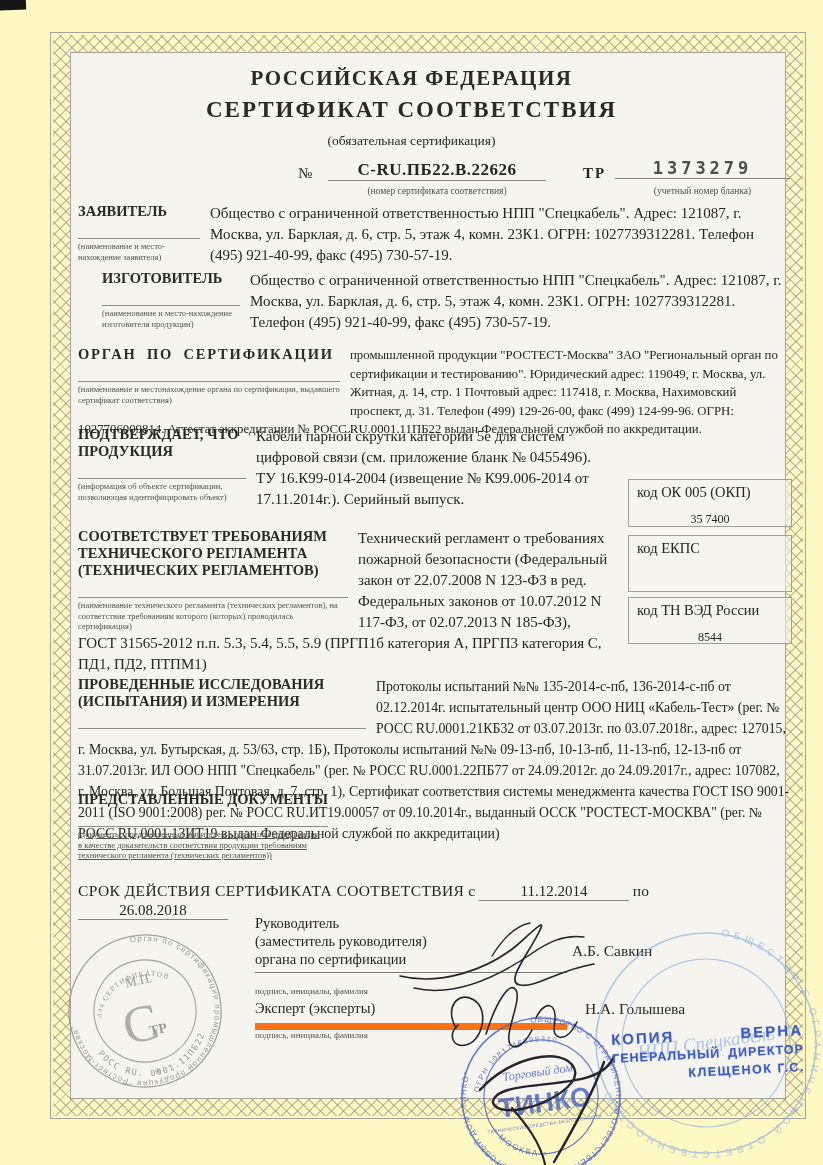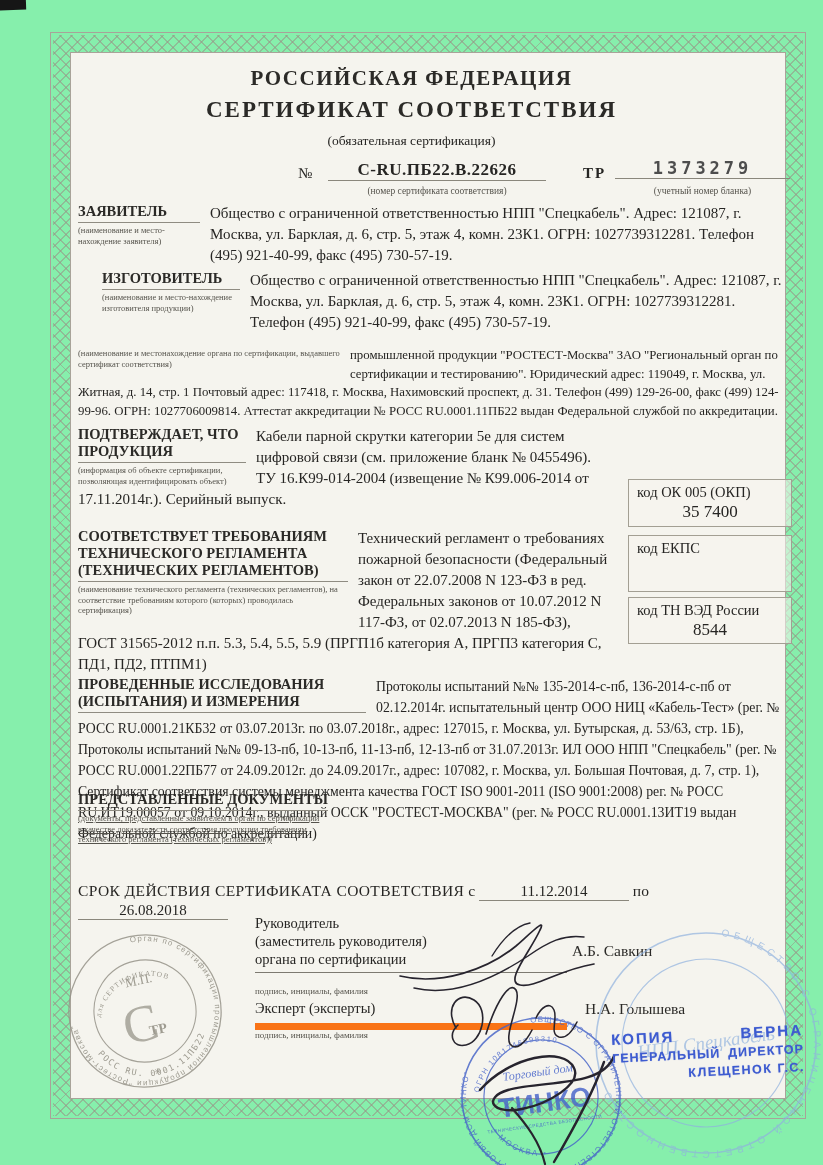--- a/index.html
+++ b/index.html
@@ -1,16 +1,16 @@
 <!DOCTYPE html>
 <html><head>
 <meta charset="utf-8">
 <style>
   html,body{margin:0;padding:0;}
-  .scan{position:relative;width:823px;height:1165px;background:#86efac;overflow:hidden;
+  .scan{position:relative;width:823px;height:1165px;background:#fef9c3;overflow:hidden;
         font-family:"Liberation Serif","DejaVu Serif",serif;color:#262523;}
   .artifact{position:absolute;left:-3px;top:-2px;width:29px;height:12px;background:#161616;transform:rotate(-2deg);}
   
   .frame{position:absolute;left:50px;top:32px;width:756px;height:1087px;border:1px solid #a8a399;box-sizing:border-box;z-index:1;}
   .frame .band{position:absolute;inset:2px;
       background-image:
         repeating-linear-gradient(45deg, rgba(152,148,134,.55) 0 1.4px, transparent 1.4px 8px),
         repeating-linear-gradient(-45deg, rgba(152,148,134,.55) 0 1.4px, transparent 1.4px 8px);}
   .frame .inner{position:absolute;inset:19px;border:1px solid #a8a399;background:#f5f4ee;}
   
@@ -20,31 +20,31 @@
   .t3{position:absolute;left:0;top:133px;width:100%;text-align:center;font-size:13.5px;}
   .no-sign{position:absolute;left:298px;top:165px;font-size:15px;}
   .numfield{position:absolute;text-align:center;border-bottom:1px solid #8a877c;}
   .numfield .val{font-weight:bold;font-size:17px;letter-spacing:.5px;}
   .cap{position:absolute;text-align:center;font-size:9.5px;color:#55534c;}
   .trnum{font-family:"DejaVu Sans Mono",monospace;font-size:17px;letter-spacing:4px;color:#4d4d4d;font-weight:bold;}
   .tr-sign{position:absolute;left:583px;top:165px;font-size:15px;font-weight:bold;letter-spacing:2px;}
   
   .section{position:absolute;left:78px;width:712px;}
   .lblock{float:left;margin-right:10px;}
-  .sec-label{font-weight:bold;font-size:14.5px;color:#2b2a27;border-bottom:1px solid #8f8c82;padding-bottom:2px;}
+  .sec-label{font-weight:bold;font-size:14.5px;color:#2b2a27;border-bottom:1px solid #8f8c82;padding-bottom:18px;}
   .sec-sub{font-size:8.5px;line-height:10.5px;color:#55534c;padding-top:2px;}
   .rspacer{float:right;}
   .body{font-size:15px;line-height:21px;white-space:pre-line;}
   .body-sm{font-size:12.8px;line-height:18.5px;}
   .body-rs{font-size:13.8px;line-height:21px;}
   .sp2{letter-spacing:1.8px;word-spacing:5px;}
   
   .codebox{position:absolute;border:1px solid #a39f93;box-sizing:border-box;padding:4px 8px;background:rgba(245,244,238,.55);}
   .codebox .cl{font-size:14.5px;}
-  .codebox .cv{font-size:17px;text-align:center;margin-top:1px;}
+  .codebox .cv{font-size:12px;text-align:center;margin-top:11px;}
   
   .validity{position:absolute;left:78px;top:882px;width:712px;font-size:15.5px;}
   .validity .vh{font-weight:normal;letter-spacing:.4px;}
   .dfield{display:inline-block;width:150px;text-align:center;border-bottom:1px solid #8a877c;font-size:15px;}
   
   .roles{position:absolute;left:255px;top:914px;width:312px;font-size:14.5px;line-height:18px;white-space:pre-line;border-bottom:1px solid #7d7a71;padding-bottom:4px;}
   .roles2{position:absolute;left:255px;top:1000px;width:312px;font-size:14.5px;border-bottom:7px solid #f97316;padding-bottom:6px;}
   .sigcap{position:absolute;left:255px;font-size:9px;color:#55534c;}
   .signame{position:absolute;font-size:15.5px;color:#2b2a27;}
   .sig{position:absolute;z-index:5;}
@@ -102,20 +102,21 @@
     <div class="section" style="top:270px;">
       <div class="lblock" style="width:138px;margin-left:24px;">
         <div class="sec-label">ИЗГОТОВИТЕЛЬ</div>
         <div class="sec-sub">(наименование и место-нахождение изготовителя продукции)</div>
       </div>
       <div class="body">Общество с ограниченной ответственностью НПП "Спецкабель". Адрес: 121087, г. Москва, ул. Барклая, д. 6, стр. 5, этаж 4, комн. 23К1. ОГРН: 1027739312281. Телефон (495) 921-40-99, факс (495) 730-57-19.</div>
     </div>
 
     <div class="section" style="top:346px;">
       <div class="lblock" style="width:262px;">
+        <div class="sec-label sp2">ОРГАН ПО СЕРТИФИКАЦИИ</div>
         <div class="sec-sub">(наименование и местонахождение органа по сертификации, выдавшего сертификат соответствия)</div>
       </div>
       <div class="body body-sm">промышленной продукции "РОСТЕСТ-Москва" ЗАО "Региональный орган по сертификации и тестированию". Юридический адрес: 119049, г. Москва, ул. Житная, д. 14, стр. 1 Почтовый адрес: 117418, г. Москва, Нахимовский проспект, д. 31. Телефон (499) 129-26-00, факс (499) 124-99-96. ОГРН: 1027706009814. Аттестат аккредитации № РОСС RU.0001.11ПБ22 выдан Федеральной службой по аккредитации.</div>
     </div>
 
     <div class="section" style="top:426px;">
       <div class="lblock" style="width:168px;">
         <div class="sec-label">ПОДТВЕРЖДАЕТ, ЧТО ПРОДУКЦИЯ</div>
         <div class="sec-sub">(информация об объекте сертификации, позволяющая идентифицировать объект)</div>
       </div>

